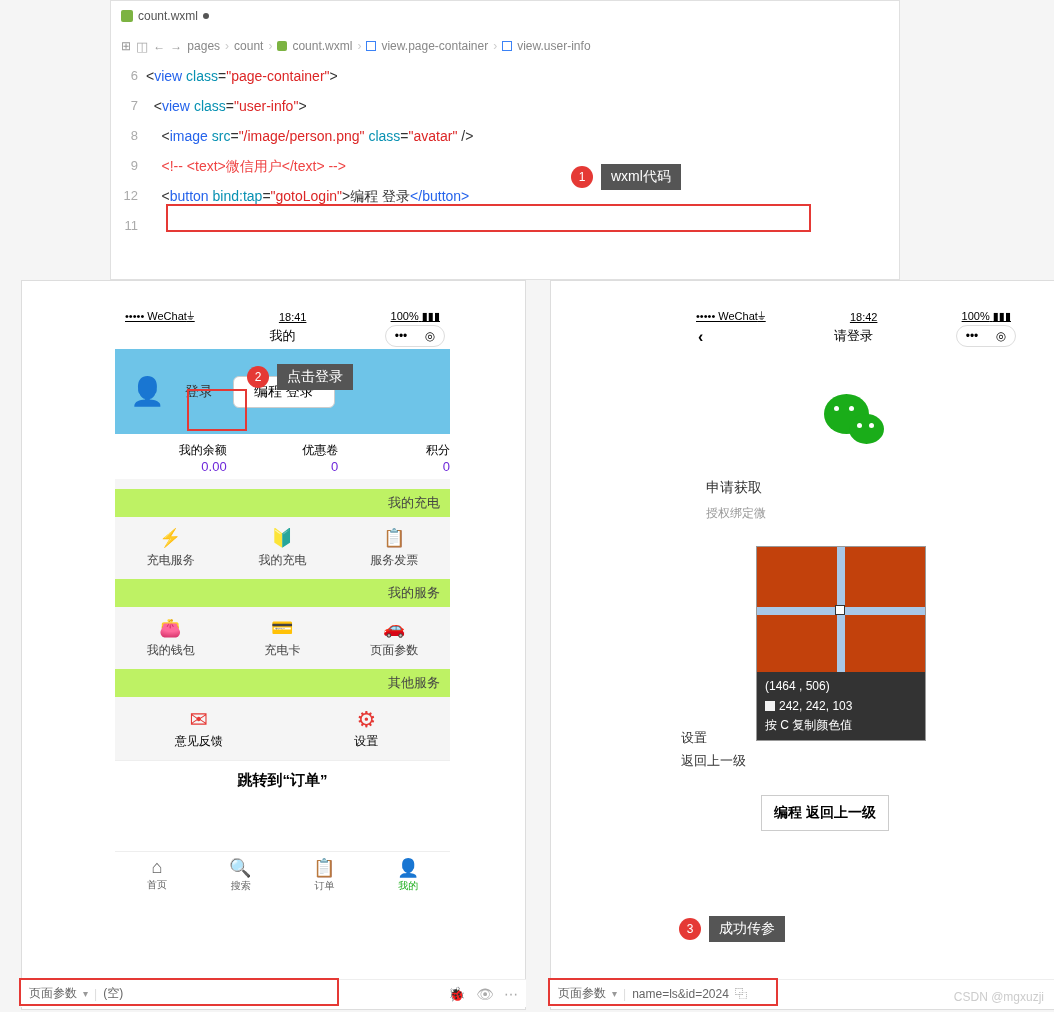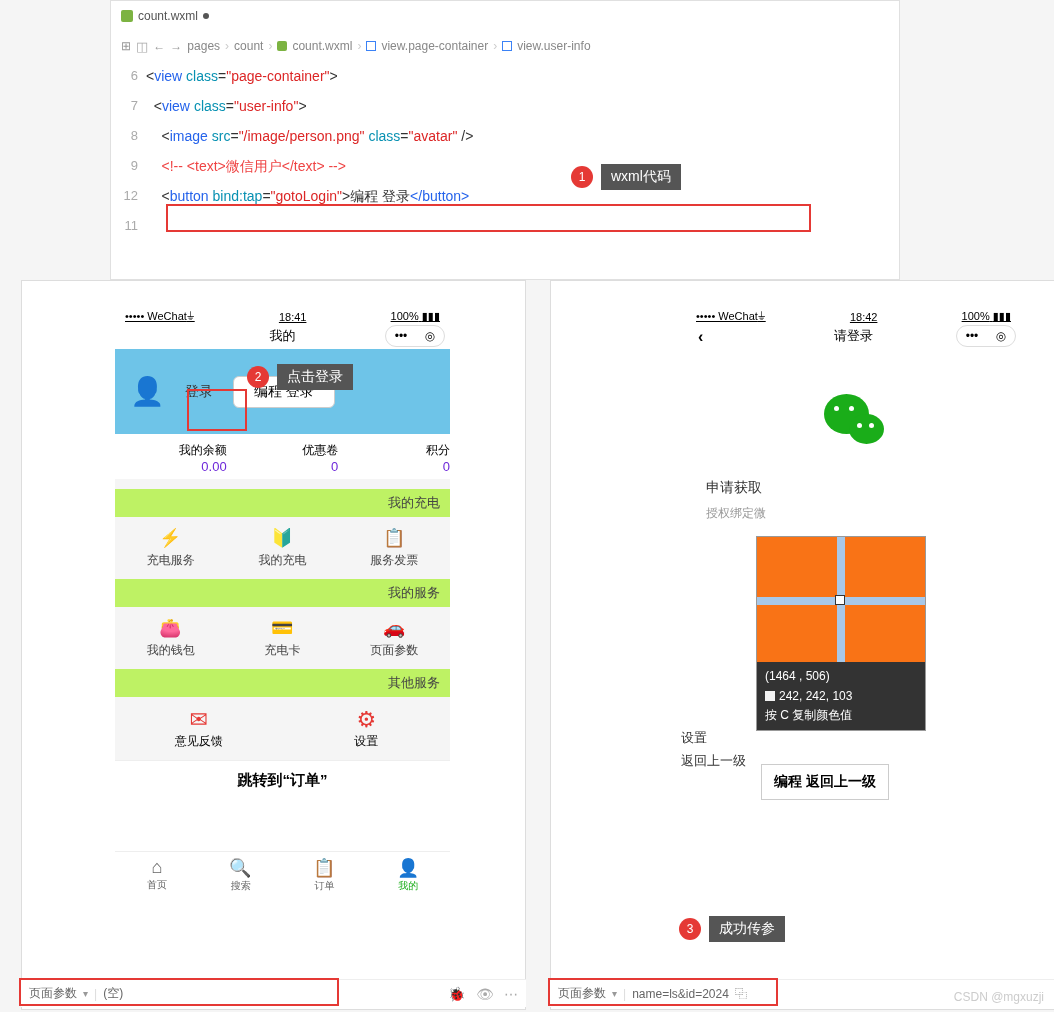--- a/index.html
+++ b/index.html
@@ -51,28 +51,28 @@
 .tab-item { flex: 1; text-align: center; font-size: 10px; color: #666; padding-top: 5px; }
 .tab-item.active { color: #1aad19; }
 .tab-icon { font-size: 18px; display: block; }
 .phone2 .phone-frame { left: 135px; }
 .wechat-logo { width: 70px; height: 60px; margin: 40px auto 30px; position:relative; }
 .wc-bubble1 { width:45px;height:40px;background:#1aad19;border-radius:50%;position:absolute;top:5px;left:5px;}
 .wc-bubble2 { width:35px;height:30px;background:#1aad19;border-radius:50%;position:absolute;bottom:5px;right:5px;}
 .wc-eye{width:5px;height:5px;background:#fff;border-radius:50%;position:absolute;}
 .auth-text { padding: 0 20px; font-size: 14px; color: #333; }
 .auth-sub { font-size: 12px; color: #999; padding: 8px 20px; }
-.picker-overlay { position: absolute; top: 235px; left: 70px; width: 170px; height: 195px; background: #f97316; border: 1px solid #999; }
+.picker-overlay { position: absolute; top: 245px; left: 70px; width: 170px; height: 195px; background: #c2410c; border: 1px solid #999; }
 .picker-cross-h { position:absolute;top:60px;left:0;width:100%;height:8px;background:#a8c8e8;}
 .picker-cross-v { position:absolute;left:80px;top:0;width:8px;height:125px;background:#a8c8e8;}
 .picker-center{position:absolute;top:58px;left:78px;width:10px;height:10px;background:#fff;border:1px solid #333;}
 .picker-info { position:absolute;bottom:0;width:100%;background:#333;color:#fff;font-size:12px;padding:5px 8px;line-height:1.6;}
 .picker-swatch{display:inline-block;width:10px;height:10px;background:#f2f2f2;vertical-align:middle;margin-right:4px;}
 .links-text { position:absolute; top:425px; left:-5px; font-size:13px; color:#333; line-height:1.8;}
-.back-btn { position:absolute; top:463px; left: 75px; border:1px solid #ccc; padding:8px 12px; font-size:14px; font-weight:bold;}
+.back-btn { position:absolute; top:494px; left: 75px; border:1px solid #ccc; padding:8px 12px; font-size:14px; font-weight:bold;}
 .footer-bar { position: absolute; bottom: 5px; height: 28px; background: #fff; display: flex; align-items: center; font-size: 12px; color: #666; padding: 0 8px; border-top:1px solid #eee; gap:6px;}
 .footer-left { left: 21px; width: 505px; }
 .footer-right { left: 550px; width: 505px; justify-content:flex-start; }
 .footer-icons { margin-left: auto; display:flex; gap:10px; color:#aaa; font-size:14px;}
 .dropdown-arrow{font-size:10px;color:#999;}
 .sep{color:#ddd;}
 .watermark{position:absolute;bottom:8px;right:10px;font-size:12px;color:#ccc;}
 .back-arrow{position:absolute;left:12px;top:5px;font-size:16px;font-weight:bold;}
 .bookmark-icon{color:#aaa;font-size:13px;}
 </style>

